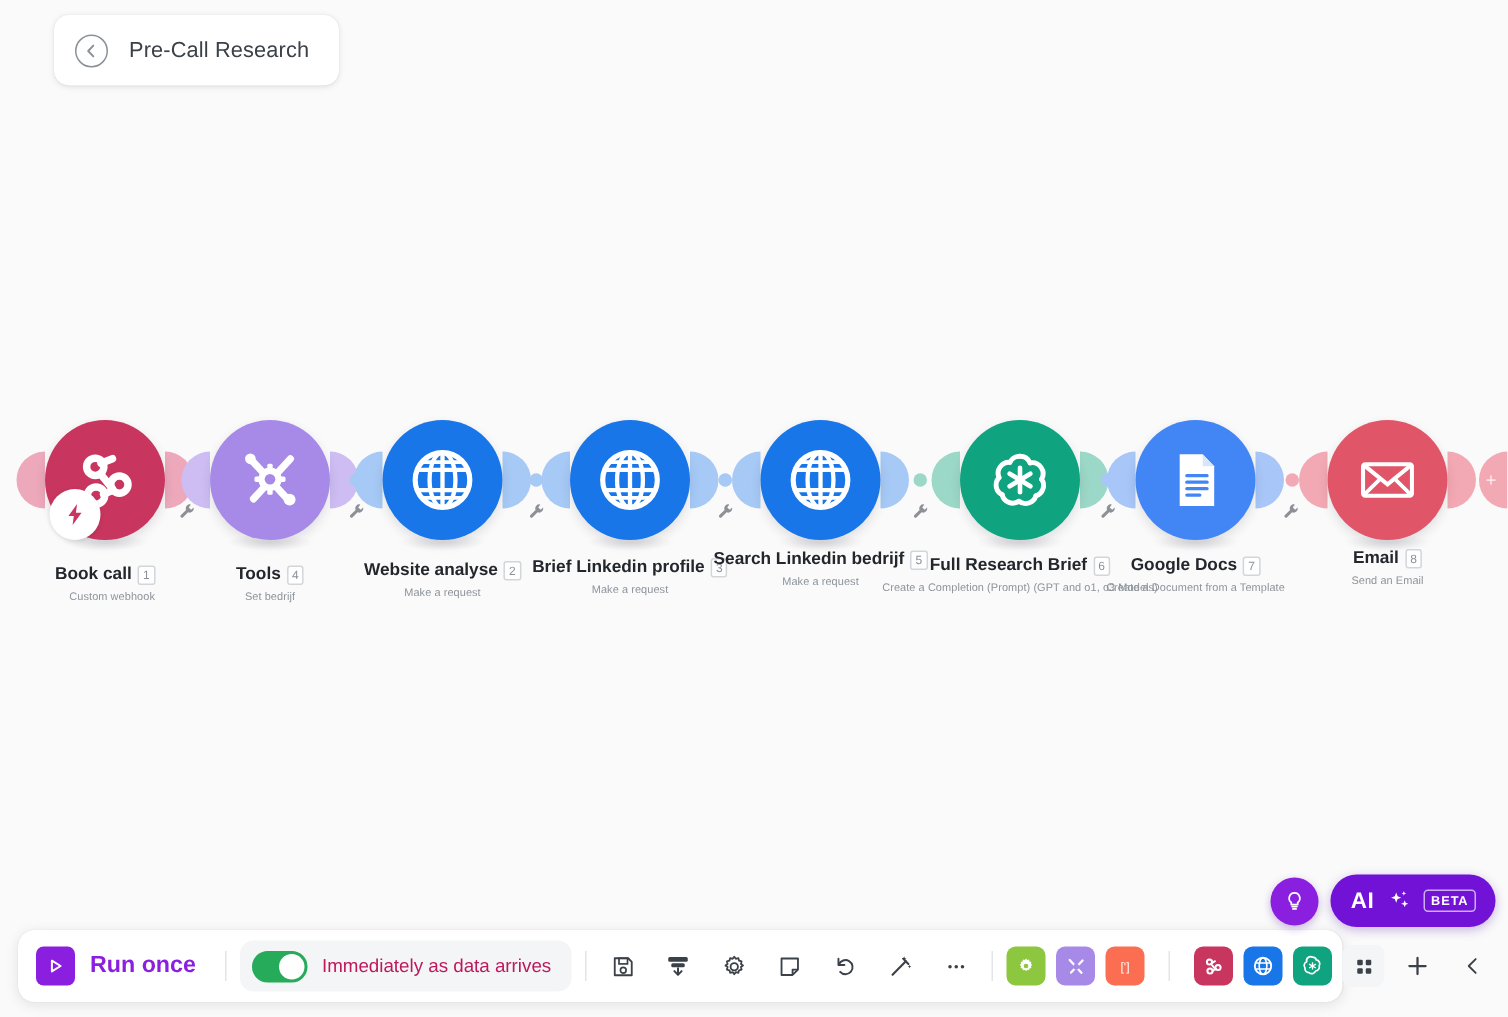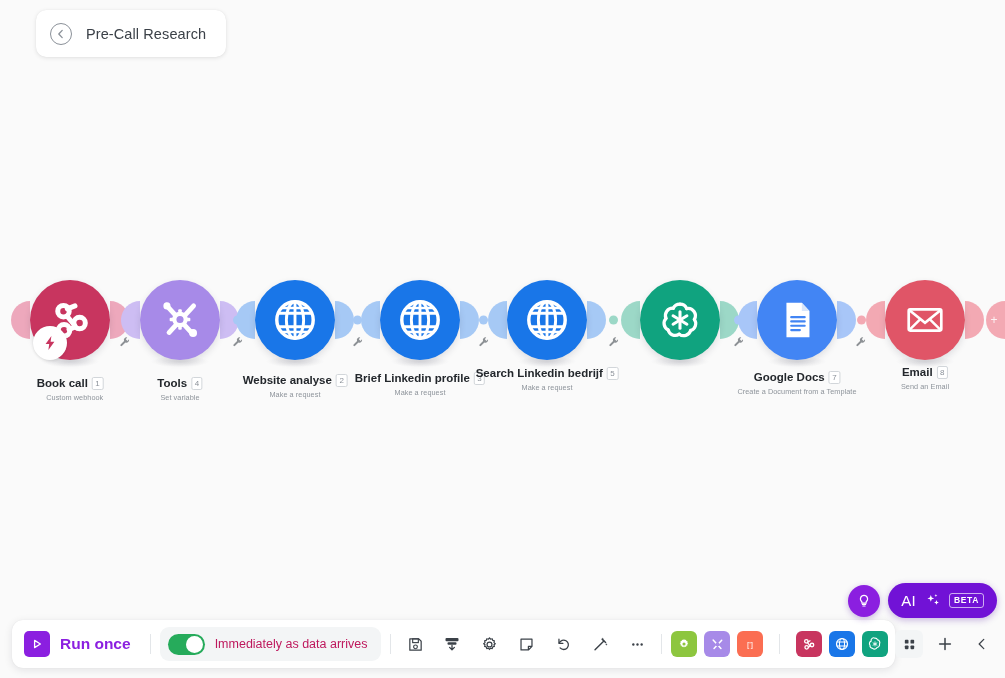--- a/index.html
+++ b/index.html
@@ -174,21 +174,21 @@
     width: 32px; height: 32px; border-radius: 50%; background: #8b1fe0;
     display: flex; align-items: center; justify-content: center; cursor: pointer;
     box-shadow: 0 2px 6px rgba(80,20,160,0.30);
   }
   #ai-btn {
     height: 35px; border-radius: 18px; background: #7112d6;
     display: flex; align-items: center; gap: 8px;
     padding: 0 13px; cursor: pointer;
     box-shadow: 0 2px 7px rgba(80,20,160,0.30);
   }
-  #ai-btn .ai-txt { color: #fff; font-size: 15px; font-weight: normal; letter-spacing: .3px; }
+  #ai-btn .ai-txt { color: #fff; font-size: 15px; font-weight: bold; letter-spacing: .3px; }
   #ai-btn .beta {
     color: #fff; font-size: 8.5px; font-weight: bold; letter-spacing: .6px;
     border: 1px solid rgba(255,255,255,0.65); border-radius: 3px;
     padding: 2px 4px; line-height: 9px;
   }
 </style>
 </head>
 <body>
 
 <div id="canvas">
@@ -254,21 +254,21 @@
           <rect x="20.3" y="11.6" width="3.4" height="4" rx="1"></rect>
           <rect x="20.3" y="27.4" width="3.4" height="4" rx="1"></rect>
           <rect x="12.1" y="19.8" width="4" height="3.4" rx="1"></rect>
           <rect x="27.9" y="19.8" width="4" height="3.4" rx="1"></rect>
         </g>
       </svg>
       </div>
       <div class="node-label" style="left: 180px; top: 373px;"><div class="ttl">
           <span>Tools</span>
           <span class="badge">4</span>
-        </div><div class="sub">Set variable</div></div>
+        </div><div class="sub">Set bedrijf</div></div>
       <div class="bulb-in" style="left: 236px; top: 320px; background: rgb(166, 201, 245);"></div>
       <div class="bulb-out" style="left: 335px; top: 320px; background: rgb(166, 201, 245);"></div>
       <div class="dots" style="left: 353px; top: 320px;">
         <i style="background: rgb(166, 201, 245);"></i>
       </div>
       <div class="wrench" style="left: 351.5px; top: 334px;"><svg width="12" height="12" viewBox="0 0 14 14">
     <path d="M9.6 1.6 a3.1 3.1 0 0 0-3.7 4.2 L1.9 9.8 a1.2 1.2 0 0 0 1.7 1.7 l3.9-3.9 a3.1 3.1 0 0 0 4.2-3.7 L9.9 5.7 L8.0 3.8 Z" fill="#4b5158"></path>
   </svg></div>
       <div class="node-shadow" style="left: 266px; top: 356px;"></div>
       <div class="node-circle" style="left: 255px; top: 280px; background: rgb(25, 118, 232);">
@@ -349,20 +349,24 @@
           <path d="M9.4 22.3 a7.6 7.6 0 0 1 7.6 -10.6"></path>
           <path d="M17.0 11.7 a7.6 7.6 0 0 1 7.0 -4.2"></path>
         </g>
         <g fill="none" stroke="#fff" stroke-width="3.2" stroke-linecap="round">
           <path d="M24 15.5 V32.5"></path>
           <path d="M16.8 19.6 L31.2 28.4"></path>
           <path d="M31.2 19.6 L16.8 28.4"></path>
         </g>
       </svg>
       </div>
+      <div class="node-label" style="left: 680px; top: 367px;"><div class="ttl">
+          <span>Full Research Brief</span>
+          <span class="badge">6</span>
+        </div><div class="sub">Create a Completion (Prompt) (GPT and o1, o3 Models)</div></div>
       <div class="bulb-in" style="left: 738px; top: 320px; background: rgb(168, 198, 248);"></div>
       <div class="bulb-out" style="left: 837px; top: 320px; background: rgb(168, 198, 248);"></div>
       <div class="dots" style="left: 856.5px; top: 320px;">
         <i style="background: rgb(243, 169, 179);"></i>
       </div>
       <div class="wrench" style="left: 855px; top: 334px;"><svg width="12" height="12" viewBox="0 0 14 14">
     <path d="M9.6 1.6 a3.1 3.1 0 0 0-3.7 4.2 L1.9 9.8 a1.2 1.2 0 0 0 1.7 1.7 l3.9-3.9 a3.1 3.1 0 0 0 4.2-3.7 L9.9 5.7 L8.0 3.8 Z" fill="#4b5158"></path>
   </svg></div>
       <div class="node-shadow" style="left: 768px; top: 356px;"></div>
       <div class="node-circle" style="left: 757px; top: 280px; background: rgb(66, 133, 244);">

